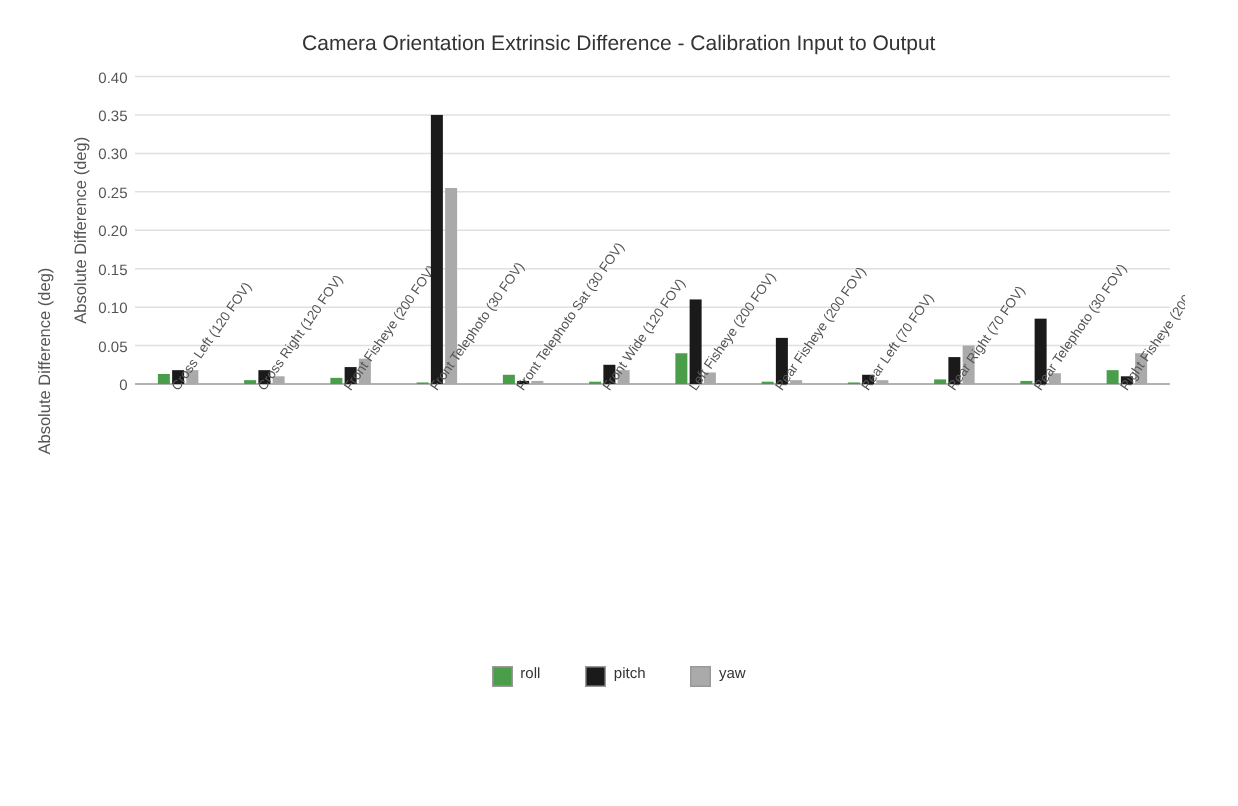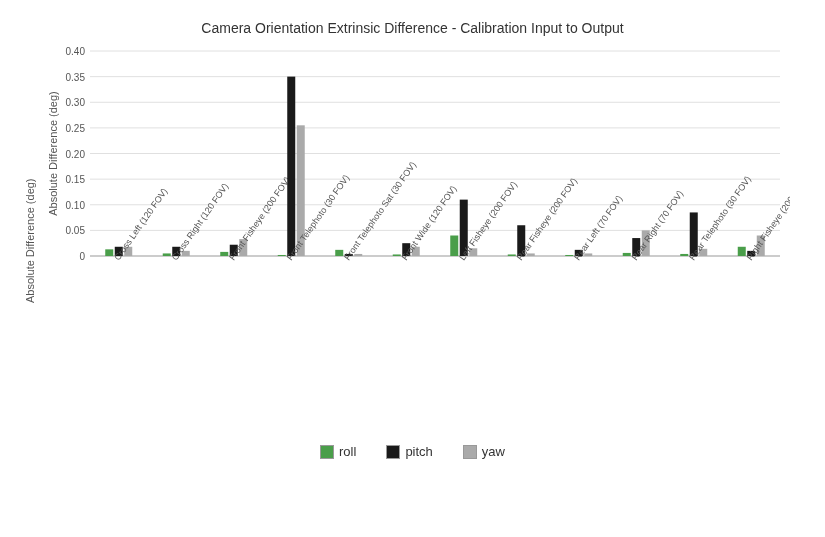--- a/index.html
+++ b/index.html
@@ -47,23 +47,23 @@
     }
     .legend {
       display: flex;
       justify-content: center;
       gap: 30px;
       margin-top: 8px;
       padding-bottom: 5px;
     }
     .legend-item {
       display: flex;
-      align-items: center;
+      align-items: flex-start;
       gap: 5px;
-      font-size: 13px;
+      font-size: 10px;
       color: #333;
     }
     .legend-box {
       width: 14px;
       height: 14px;
       border: 1px solid #999;
     }
     .legend-roll { background: #4a9e4a; }
     .legend-pitch { background: #1a1a1a; }
     .legend-yaw { background: #aaaaaa; }

